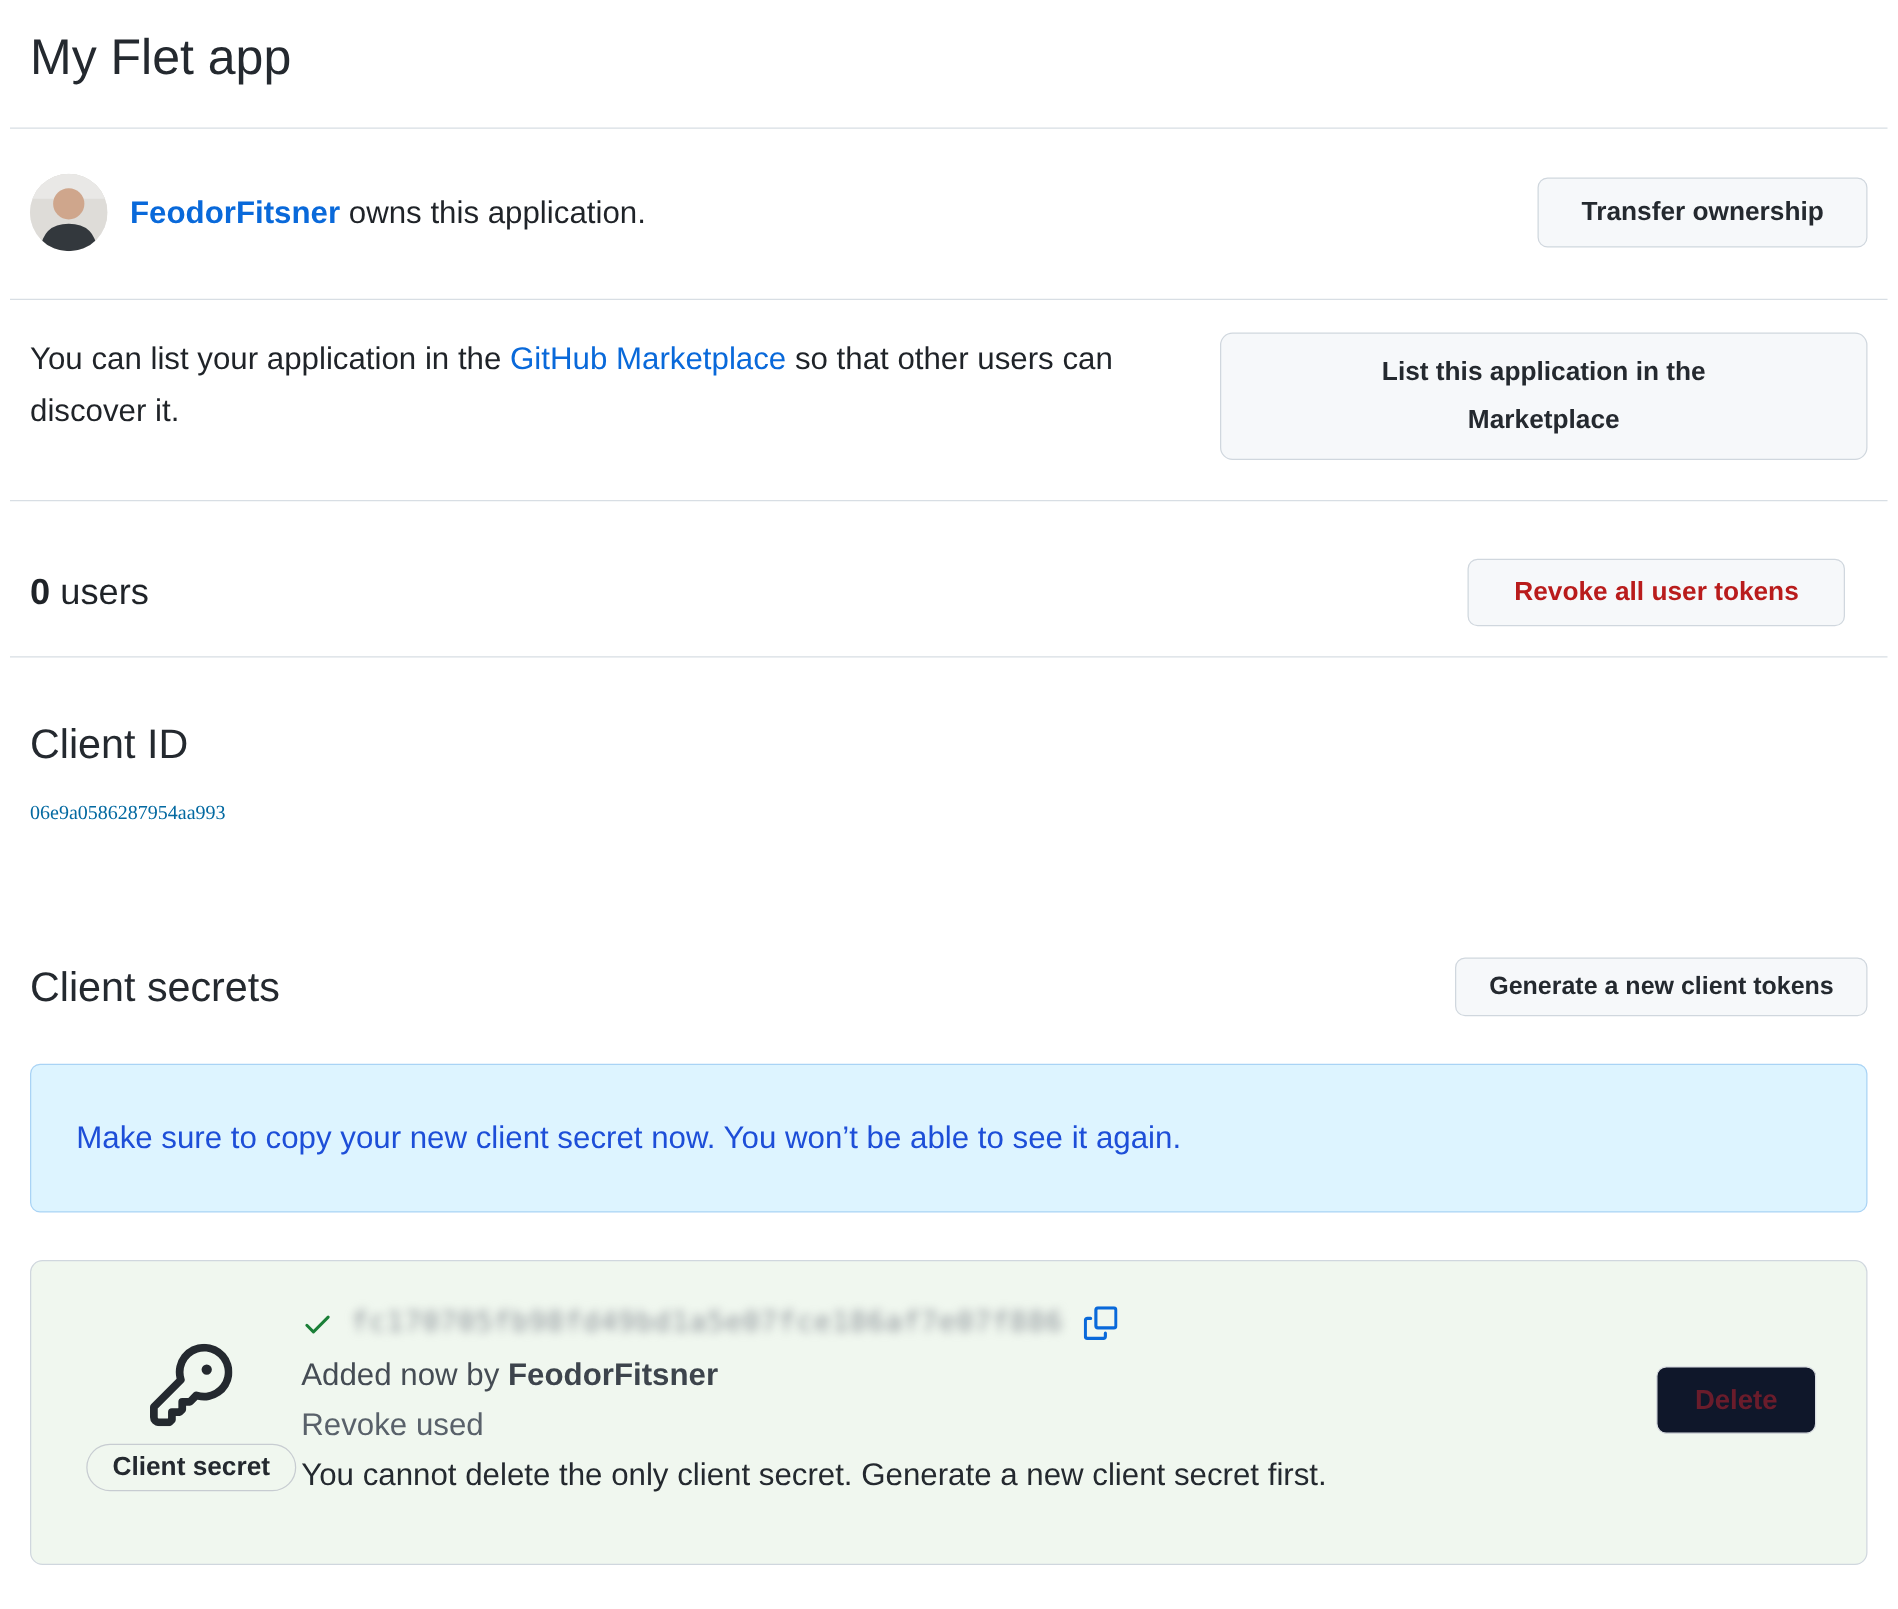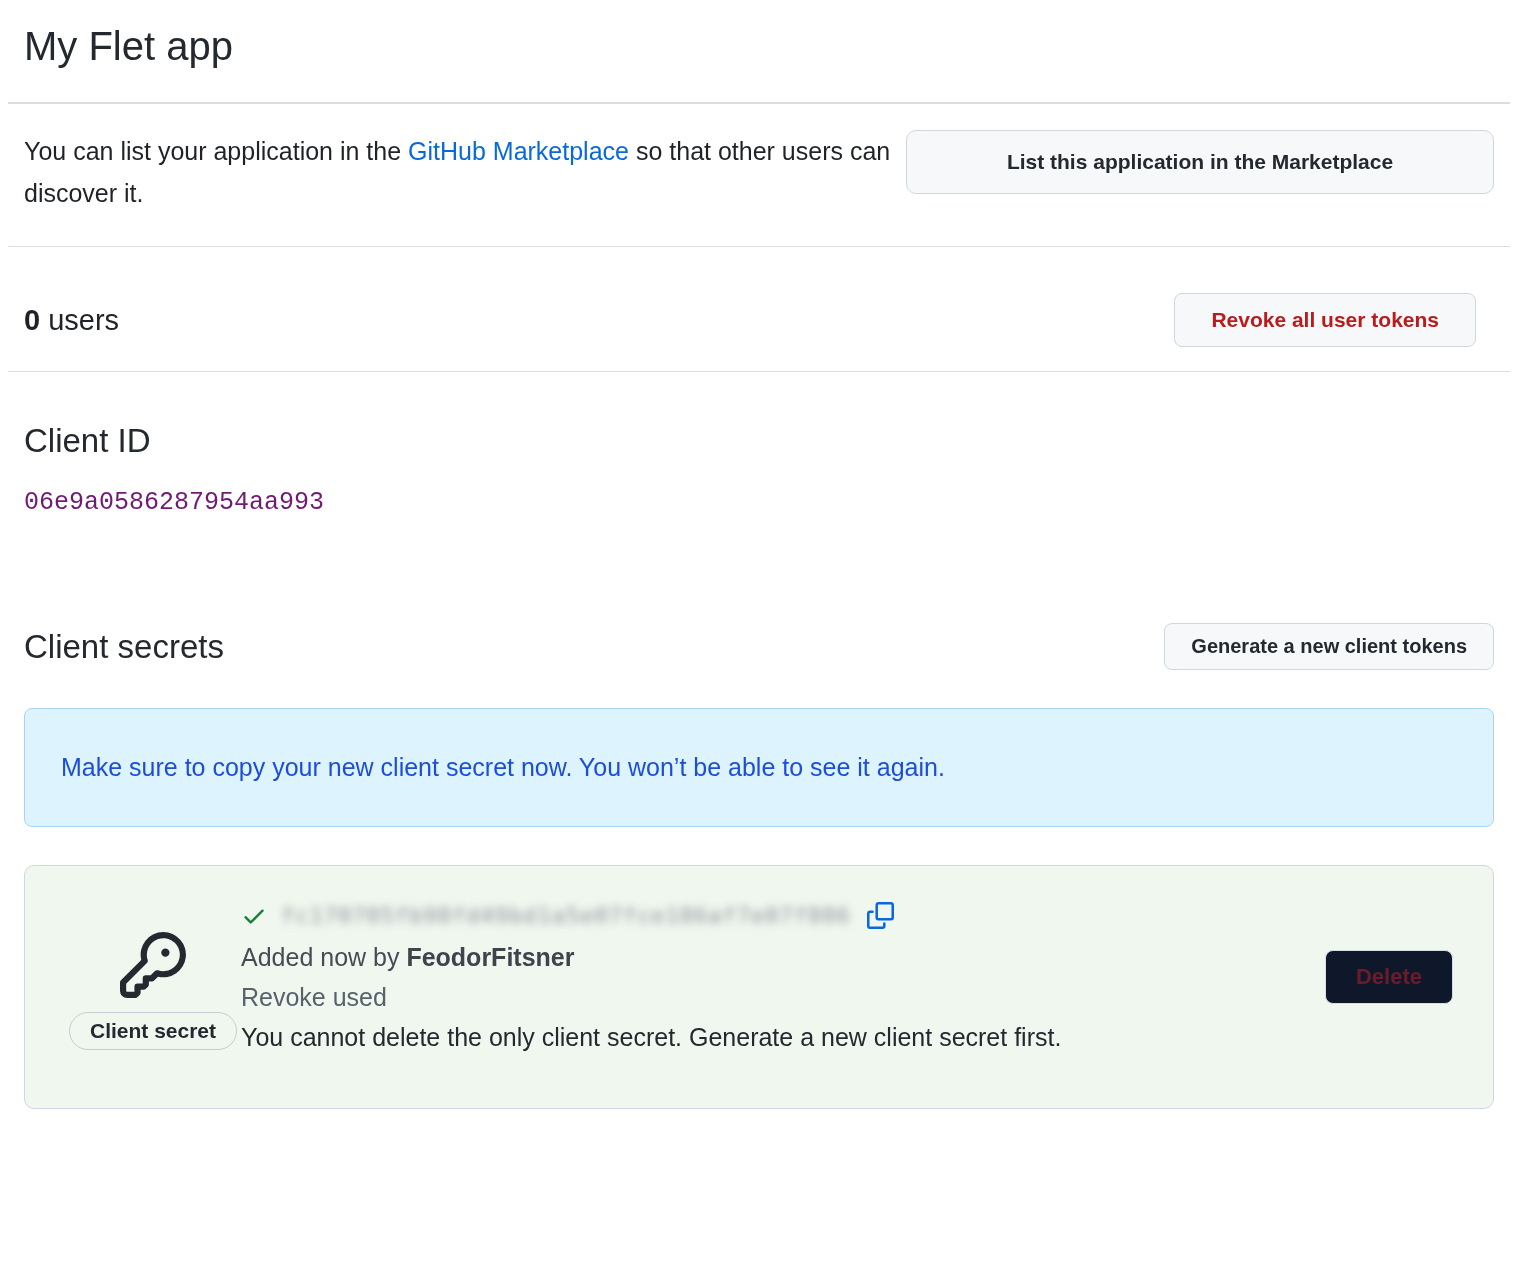--- a/index.html
+++ b/index.html
@@ -64,21 +64,21 @@
     padding: 26px 0 32px 0;
   }
   .marketplace-text {
     font-size: 25px;
     line-height: 42px;
     max-width: 985px;
   }
   a.inline-link { color: #0969da; text-decoration: none; cursor: pointer; }
   .btn-marketplace {
     margin-left: auto;
-    width: 588px;
+    width: 518px;
     padding: 12px 70px;
     line-height: 38px;
     border-radius: 10px;
     flex: 0 0 auto;
   }
 
   
   .users-row {
     display: flex;
     align-items: center;
@@ -96,23 +96,23 @@
 
   
   .client-id-heading, .client-secrets-heading {
     font-size: 33px;
     font-weight: 400;
     color: #24292f;
   }
   .client-id-section { margin-top: 50px; }
   .client-id-value {
     margin-top: 28px;
-    font-family: Liberation Mono, monospace;
-    font-size: 25px;
-    color: #701a75;
+    font-family: Liberation Serif, serif;
+    font-size: 16px;
+    color: #0369a1;
   }
 
   
   .client-secrets-header {
     margin-top: 106px;
     display: flex;
     align-items: center;
   }
   .btn-generate { margin-left: auto; padding: 11px 26px; font-size: 20px; }
 
@@ -189,20 +189,32 @@
   }
 </style>
 </head>
 <body>
 
 <div class="page">
 
   <h1 class="page-title">My Flet app</h1>
   <hr class="divider">
 
+  <section class="owner-row">
+    <span class="avatar">
+      <svg width="62" height="62" viewBox="0 0 62 62">
+        <rect width="62" height="62" fill="#dedcd8"></rect>
+        <rect y="0" width="62" height="20" fill="#e9e8e6"></rect>
+        <circle cx="31" cy="24" r="12.5" fill="#cfa68c"></circle>
+        <path d="M8 62 Q10 40 31 40 Q52 40 54 62 Z" fill="#33383d"></path>
+      </svg>
+    </span>
+    <p class="owner-text"><a class="owner-link">FeodorFitsner</a><span> owns this application.</span></p>
+    <button class="btn btn-transfer">Transfer ownership</button>
+  </section>
   <hr class="divider">
 
   <section class="marketplace-row">
     <p class="marketplace-text"><span>You can list your application in the </span><a class="inline-link">GitHub Marketplace</a><span> so that other users can discover it.</span></p>
     <button class="btn btn-marketplace">List this application in the Marketplace</button>
   </section>
   <hr class="divider">
 
   <section class="users-row">
     <p class="users-count-wrap"><span class="users-count">0</span><span> users</span></p>

